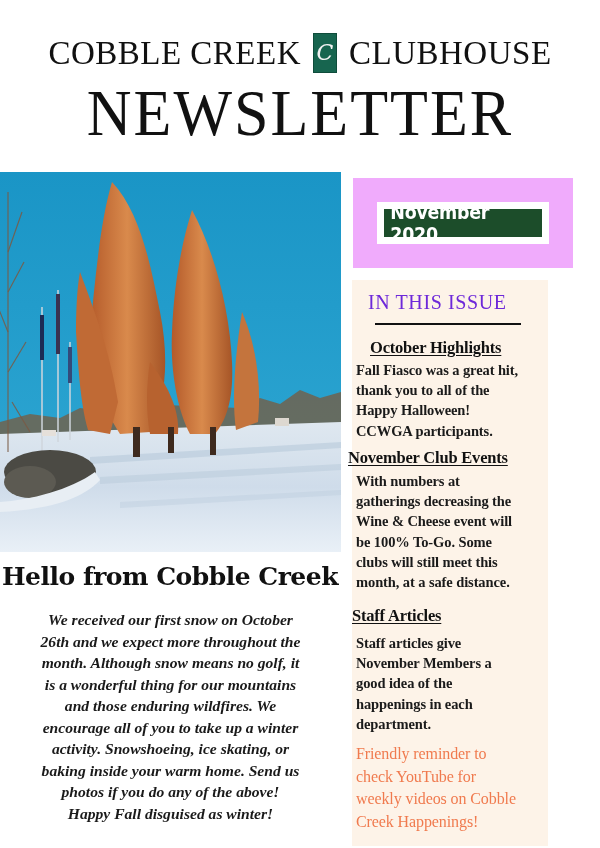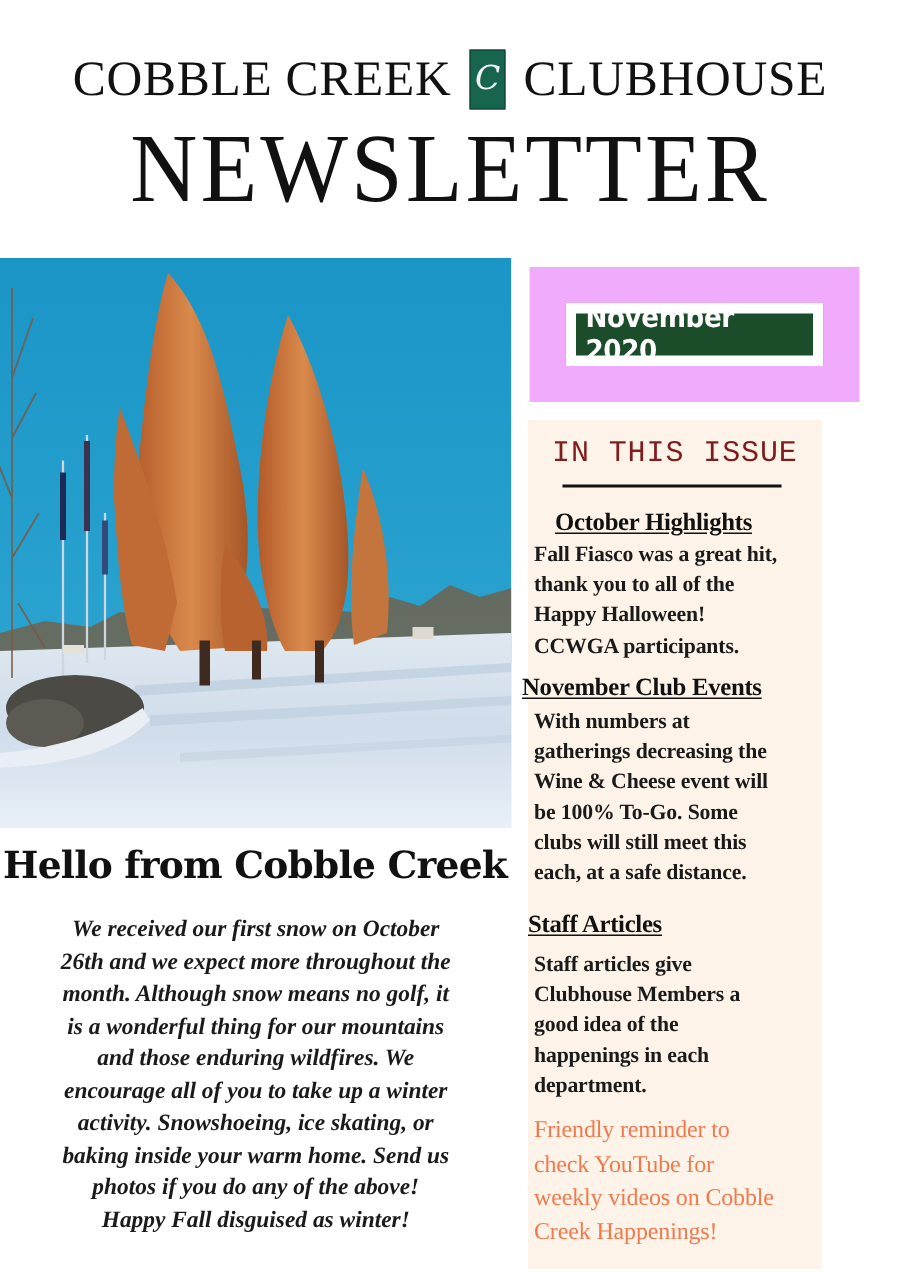--- a/index.html
+++ b/index.html
@@ -41,21 +41,21 @@
     font-family: "DejaVu Sans", sans-serif; font-weight: bold; color: #ffffff;
     font-size: 19px; letter-spacing: -0.3px; transform: scaleX(0.92);
   }
 
   .sidebar {
     position: absolute; left: 352px; top: 280px; width: 196px; height: 566px;
     background: #fdf3e8;
   }
   .issue-heading {
     position: absolute; left: 16px; top: 11px;
-    font-family: Liberation Mono, monospace; font-size: 20px; letter-spacing: 0.6px; color: #7f1d1d;
+    font-family: Liberation Serif, serif; font-size: 20px; letter-spacing: 0.6px; color: #6d28d9;
   }
   .issue-rule { position: absolute; left: 23px; top: 43px; width: 146px; height: 2px; background: #111; }
 
   .sec-title {
     position: absolute; font-family: "Liberation Serif", serif; font-weight: bold;
     font-size: 16.5px; text-decoration: underline; text-underline-offset: 2px;
     color: #111; white-space: nowrap; letter-spacing: -0.2px;
   }
   .sec-body {
     position: absolute; font-family: "Liberation Serif", serif; font-size: 14.5px;
@@ -169,27 +169,27 @@
     <div>CCWGA participants.</div>
   </div>
 
   <div class="sec-title" style="left:-4px; top:168px;">November Club Events</div>
   <div class="sec-body" style="left:4px; top:191px; width:190px;">
     <div>With numbers at</div>
     <div>gatherings decreasing the</div>
     <div>Wine &amp; Cheese event will</div>
     <div>be 100% To-Go. Some</div>
     <div>clubs will still meet this</div>
-    <div>each, at a safe distance.</div>
+    <div>month, at a safe distance.</div>
   </div>
 
   <div class="sec-title" style="left:0px; top:326px;">Staff Articles</div>
   <div class="sec-body" style="left:4px; top:353px; width:190px;">
     <div>Staff articles give</div>
-    <div>Clubhouse Members a</div>
+    <div>November Members a</div>
     <div>good idea of the</div>
     <div>happenings in each</div>
     <div>department.</div>
   </div>
 
   <div class="sec-body reminder" style="left:4px; top:463px; width:192px;">
     <div>Friendly reminder to</div>
     <div>check YouTube for</div>
     <div>weekly videos on Cobble</div>
     <div>Creek Happenings!</div>

